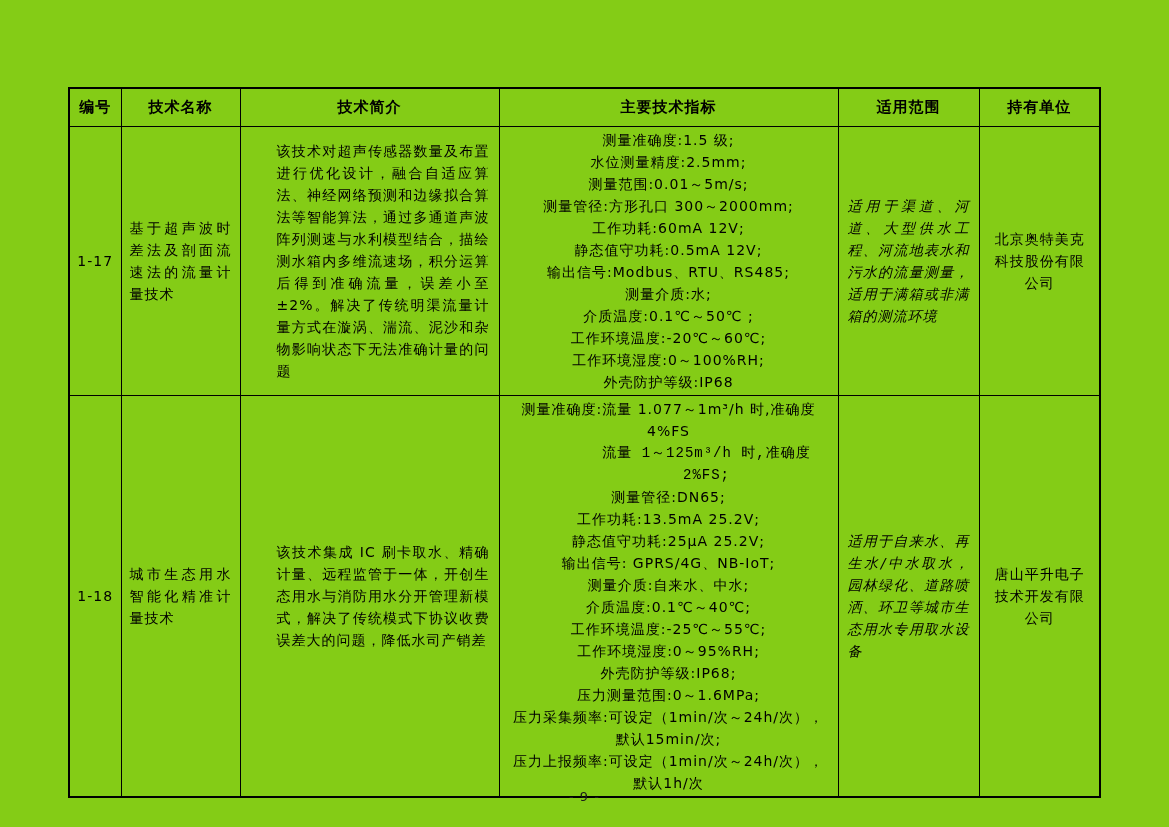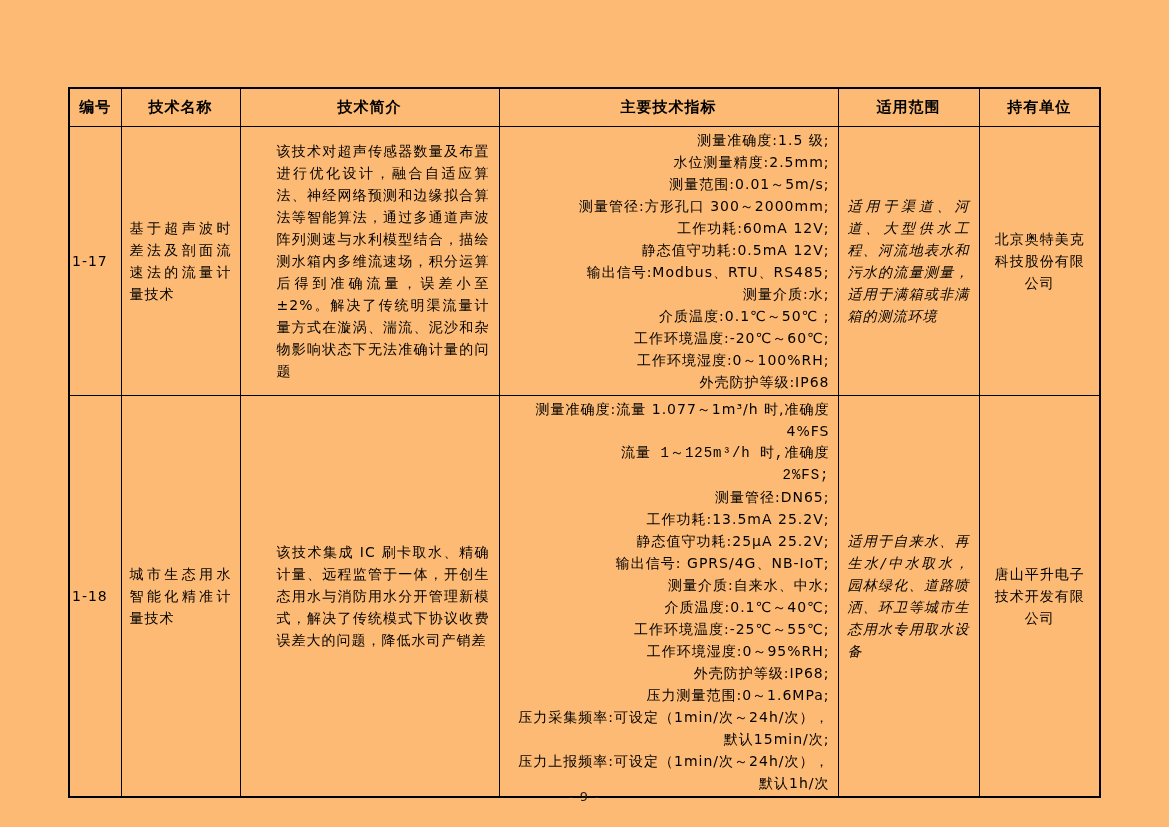--- a/index.html
+++ b/index.html
@@ -4,21 +4,21 @@
 <style>
   * { margin: 0; padding: 0; box-sizing: border-box; }
   html, body { background: #ffffff; }
   body {
     width: 1169px; height: 827px;
     position: relative;
     font-family: "DejaVu Sans", sans-serif;
     color: #000000;
     overflow: hidden;
   }
-  .page { position: absolute; inset: 0; background: #fdba74; }
+  .page { position: absolute; inset: 0; background: #84cc16; }
 
   table.tech-table {
     position: absolute;
     left: 68px; top: 87px;
     width: 1031px;
     border-collapse: collapse;
     table-layout: fixed;
     border: 2px solid #000;
   }
   table.tech-table th, table.tech-table td {
@@ -37,28 +37,28 @@
     letter-spacing: 1px;
     padding: 2px;
   }
 
   td {
     font-size: 14px;
     line-height: 22px;
     letter-spacing: 1px;
     padding: 3px 9px;
   }
-  td.c-id { text-align: left; padding: 16px 2px; }
+  td.c-id { text-align: center; padding: 16px 2px; }
   td.c-name { text-align: justify; padding: 3px 8px; }
   td.c-intro { text-align: justify; padding-left: 36px; }
   td.c-ind { padding: 2px 8px; }
   td.c-scope { text-align: justify; font-style: italic; }
   td.c-holder { text-align: center; padding: 3px 8px 3px 9px; }
 
-  .ind-line { text-align: right; }
+  .ind-line { text-align: center; }
   .ind-line.indent { padding-left: 76px; font-family: Liberation Mono, monospace; }
 
   .footer {
     position: absolute;
     left: 0; top: 789px; width: 1169px;
     text-align: center;
     font-size: 13px;
     letter-spacing: 1px;
     color: #1a1a1a;
   }

